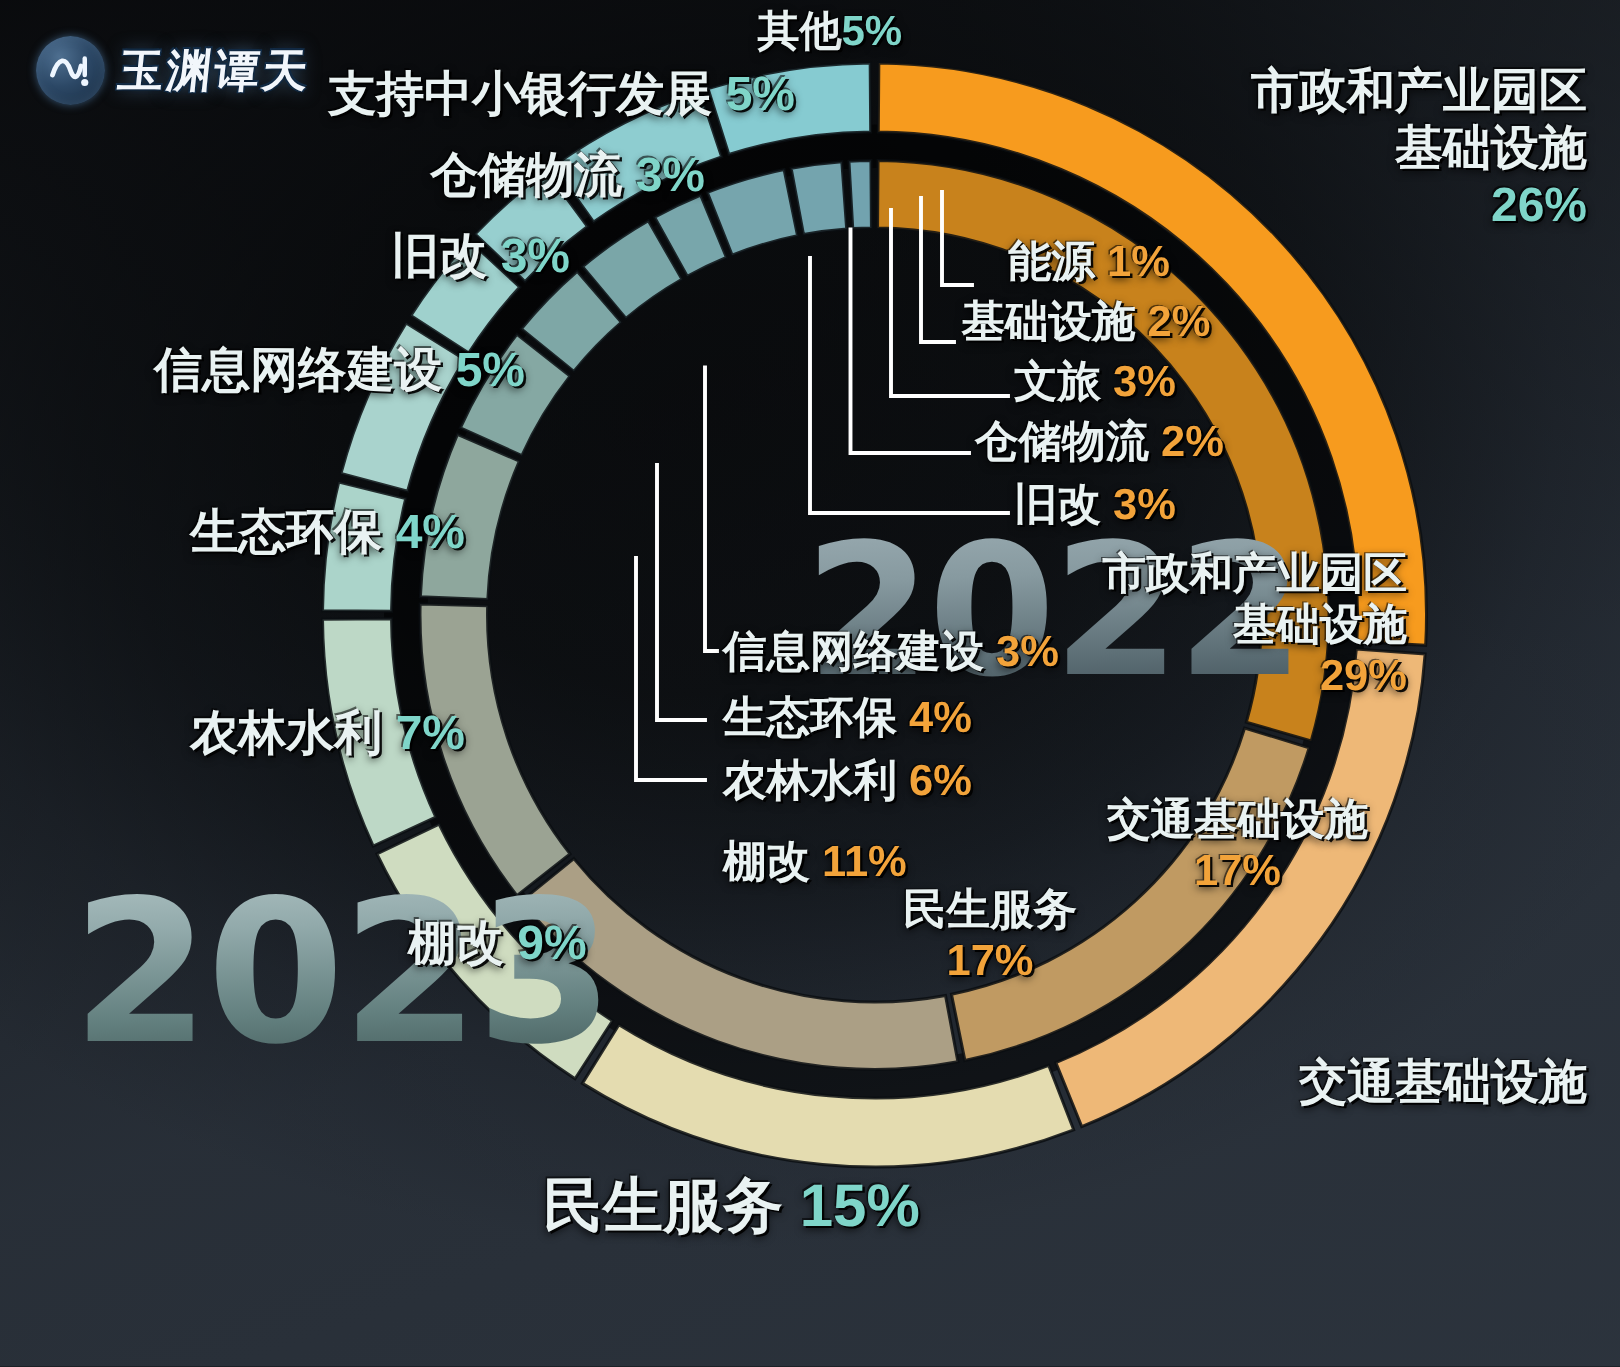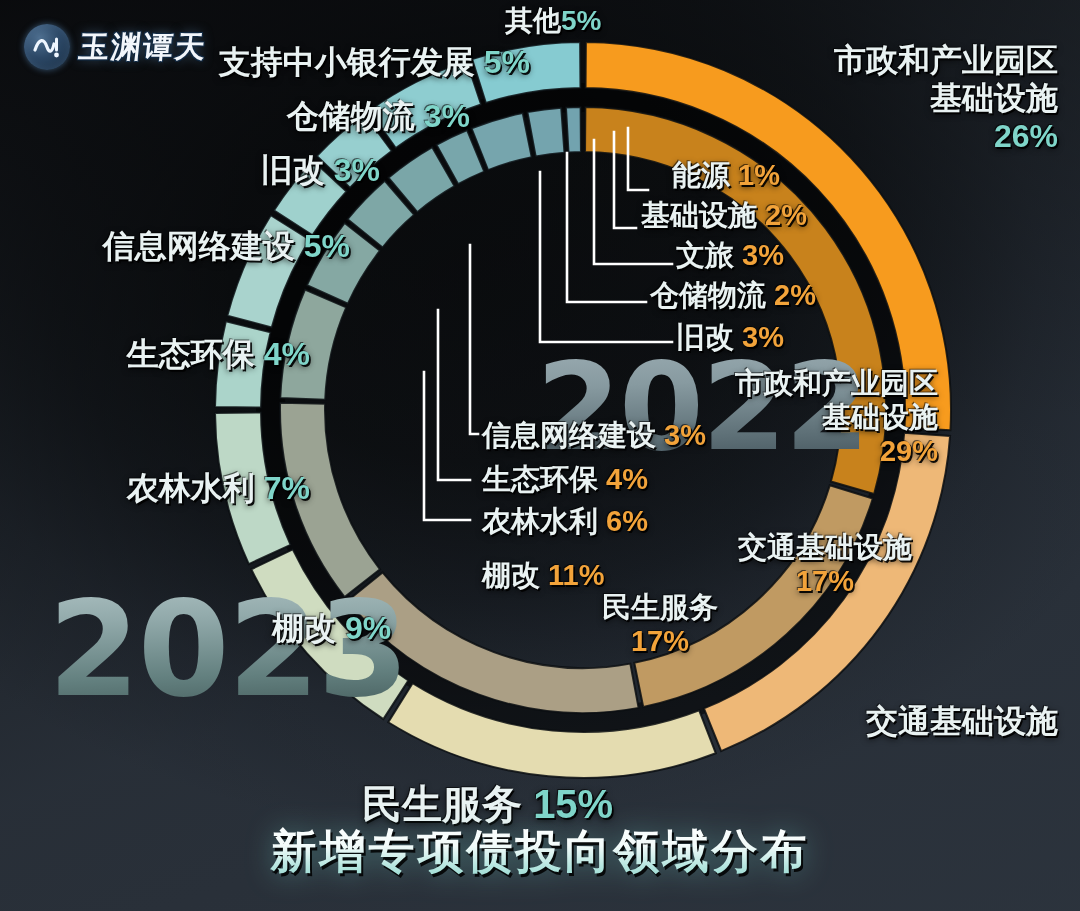--- a/index.html
+++ b/index.html
@@ -236,15 +236,14 @@
   <div class="lbl orange c" style="left:700px;top:530px;width:250px;font-size:29px;">
     <div><span class="n">交通基础设施</span></div>
     <div><span class="v">17%</span></div>
   </div>
 
   <div class="lbl orange c" style="left:560px;top:590px;width:200px;font-size:29px;">
     <div><span class="n">民生服务</span></div>
     <div><span class="v">17%</span></div>
   </div>
 
-  <div id="charttitle">新增专项债投向领域分布</div>
 
 </div>
 
 </body></html>

